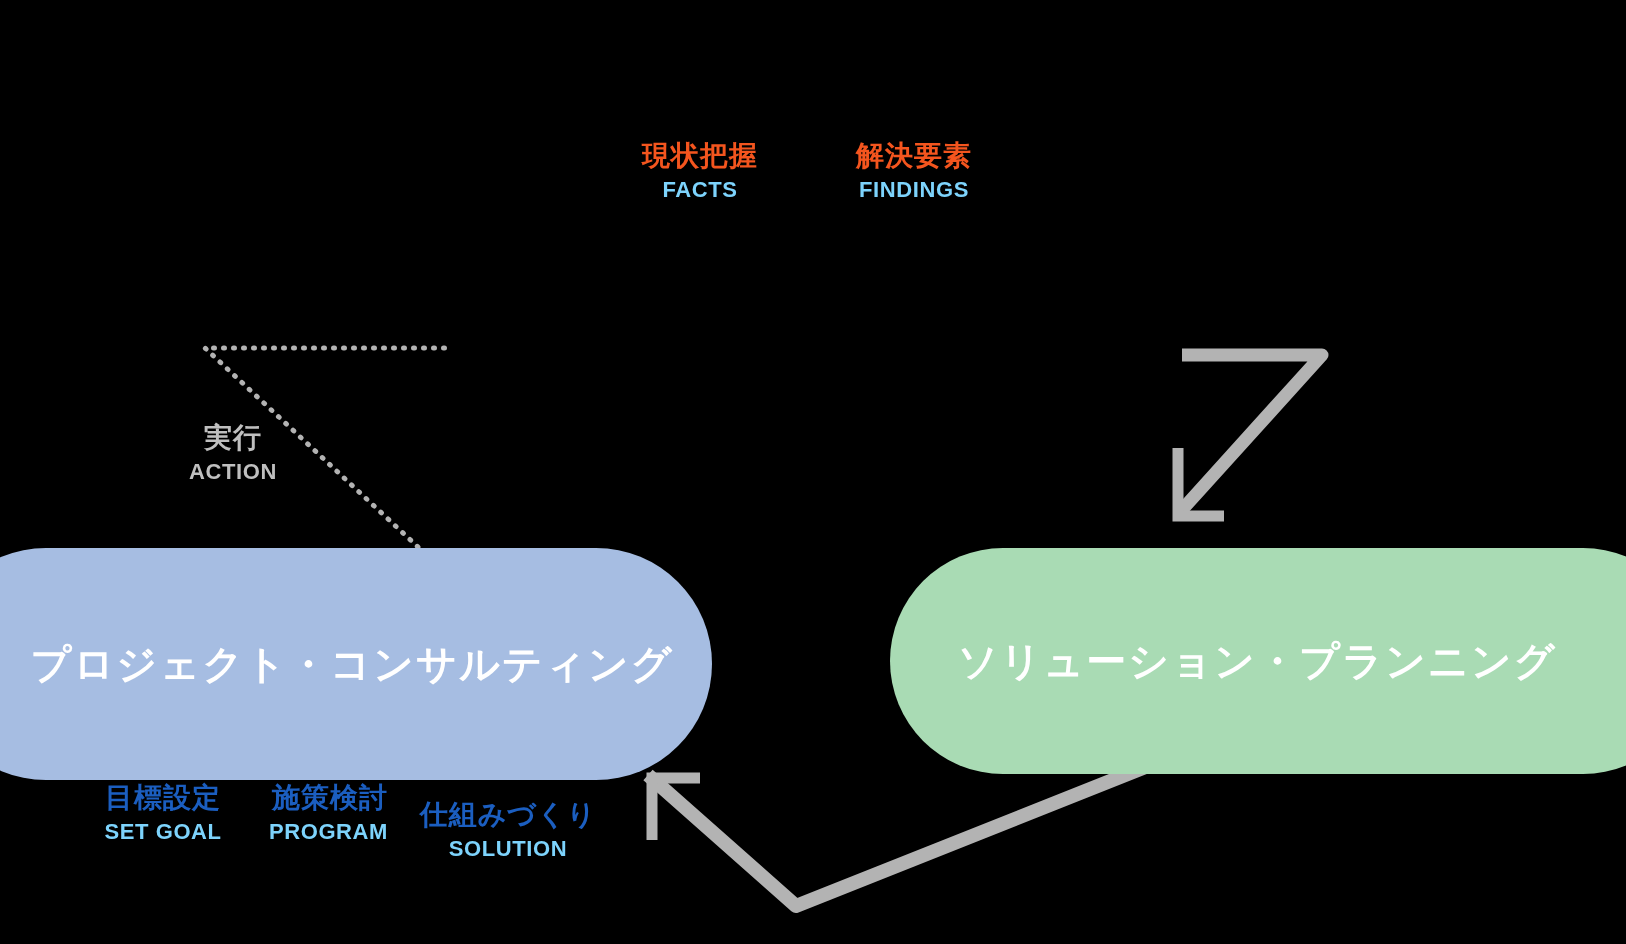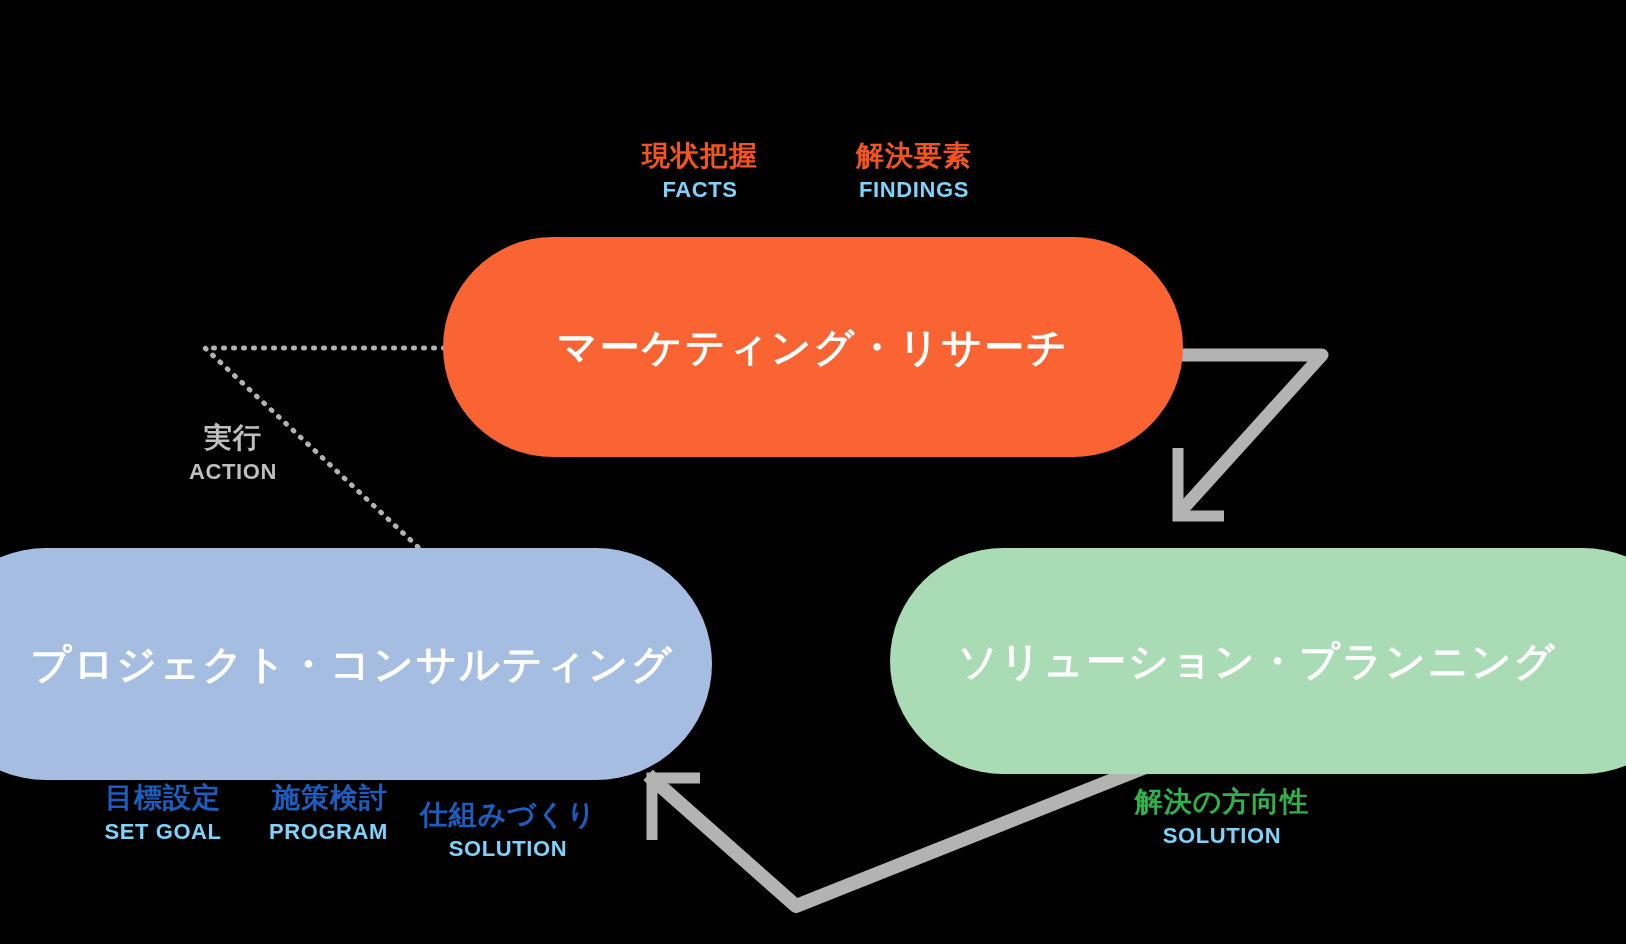--- a/index.html
+++ b/index.html
@@ -121,23 +121,20 @@
     <g>
       <path d="M 1158 762 L 796 906 L 648 775" fill="none" stroke="#B3B3B3" stroke-width="14" stroke-linejoin="round" stroke-linecap="butt"></path>
       <path d="M 652 840 L 652 778 L 700 778" fill="none" stroke="#B3B3B3" stroke-width="11" stroke-linejoin="miter" stroke-linecap="butt"></path>
     </g>
 
     <g>
       <path d="M 418 547 L 205 348 L 452 348" fill="none" stroke="#B3B3B3" stroke-width="5" stroke-linecap="round" stroke-dasharray="1 9"></path>
     </g>
   </svg>
 
-  <div class="pill" id="pill-marketing">
-    <span class="pill-label">マーケティング・リサーチ</span>
-  </div>
 
   <div class="pill" id="pill-consulting">
     <span class="pill-label">プロジェクト・コンサルティング</span>
   </div>
 
   <div class="pill" id="pill-solution">
     <span class="pill-label">ソリューション・プランニング</span>
   </div>
 
   <div class="caption-group" id="cap-facts">
@@ -163,18 +160,14 @@
   <div class="caption-group" id="cap-scheme">
     <span class="caption-jp jp-blue">施策検討</span>
     <span class="caption-en">PROGRAM</span>
   </div>
 
   <div class="caption-group" id="cap-program">
     <span class="caption-jp jp-blue">仕組みづくり</span>
     <span class="caption-en">SOLUTION</span>
   </div>
 
-  <div class="caption-group" id="cap-solution">
-    <span class="caption-jp jp-green">解決の方向性</span>
-    <span class="caption-en">SOLUTION</span>
-  </div>
 
 </div>
 
 </body></html>

